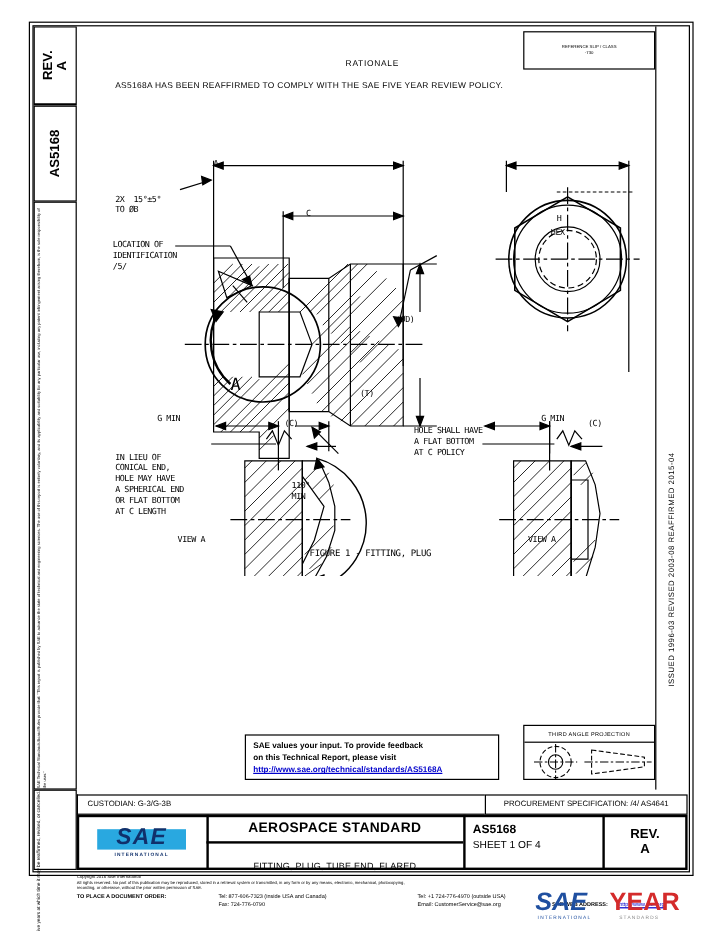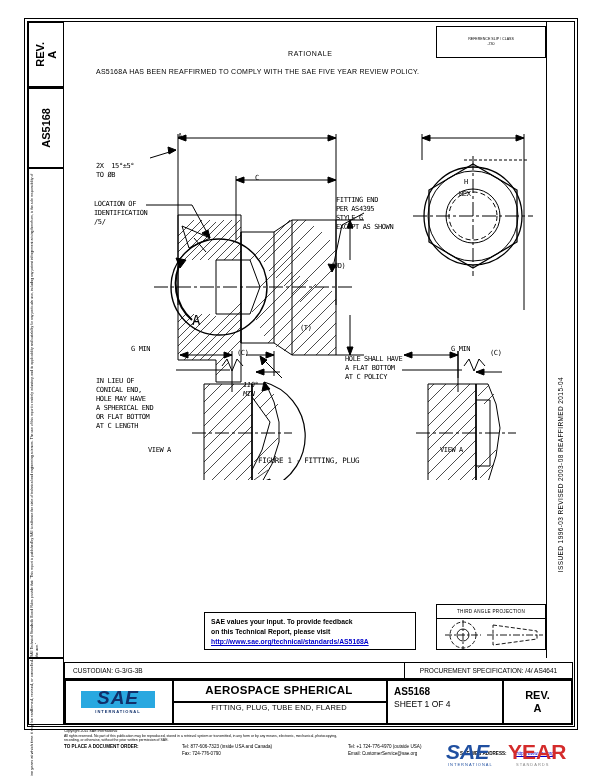--- a/index.html
+++ b/index.html
@@ -355,38 +355,34 @@
   </svg>
 
   <div class="lbl" style="left:178px;top:132px;">A</div>
   <div class="lbl" style="left:255px;top:174px;">C</div>
   <div class="lbl" style="left:330px;top:262px;">(ØD)</div>
   <div class="lbl" style="left:96px;top:162px;">2X  15°±5°
 TO ØB</div>
   <div class="lbl" style="left:94px;top:200px;">LOCATION OF
 IDENTIFICATION
 /5/</div>
-  <div class="lbl" style="left:336px;top:196px;">FITTING END
-PER AS4395
-STYLE G
-EXCEPT AS SHOWN</div>
   <div class="lbl" style="left:300px;top:324px;">(T)</div>
 
   <div class="lbl" style="left:464px;top:178px;">H</div>
   <div class="lbl" style="left:459px;top:190px;">HEX</div>
 
   <div class="lbl" style="left:96px;top:377px;">IN LIEU OF
 CONICAL END,
 HOLE MAY HAVE
 A SPHERICAL END
 OR FLAT BOTTOM
 AT C LENGTH</div>
   <div class="lbl" style="left:131px;top:345px;">G MIN</div>
   <div class="lbl" style="left:237px;top:349px;">(C)</div>
-  <div class="lbl" style="left:243px;top:381px;font-style:italic;">110°
+  <div class="lbl" style="left:243px;top:401px;">110°
 MIN</div>
   <div class="lbl" style="left:148px;top:446px;">VIEW A</div>
 
   <div class="lbl" style="left:345px;top:355px;">HOLE SHALL HAVE
 A FLAT BOTTOM
 AT C POLICY</div>
   <div class="lbl" style="left:451px;top:345px;">G MIN</div>
   <div class="lbl" style="left:490px;top:349px;">(C)</div>
   <div class="lbl" style="left:440px;top:446px;">VIEW A</div>
 
@@ -424,23 +420,23 @@
   <div class="bx2" id="tb"></div>
   <div class="abs ctr" id="tb-logo">
     <div class="saelogo">
       <div class="bar"></div>
       <div class="txt">SAE</div>
       <div class="sub">INTERNATIONAL</div>
     </div>
   </div>
   <div class="abs" id="tb-mid">
     <div style="height:22px;border-bottom:2px solid #000;display:flex;align-items:center;justify-content:center;">
-      <span id="tb-as-title">AEROSPACE SPHERICAL</span>
-    </div>
-    <div style="height:36px;display:flex;justify-content:center;">
+      <span id="tb-as-title">AEROSPACE STANDARD</span>
+    </div>
+    <div style="height:36px;display:flex;align-items:center;justify-content:center;">
       <span id="tb-as-sub">FITTING, PLUG, TUBE END, FLARED</span>
     </div>
   </div>
   <div class="abs" id="tb-num">
     <div class="n" style="padding:7px 0 0 8px;">AS5168</div>
     <div class="s" style="padding:2px 0 0 8px;">SHEET 1 OF 4</div>
   </div>
   <div class="abs ctr" id="tb-rev">
     <div style="text-align:center;">
       <div class="r">REV.</div>

